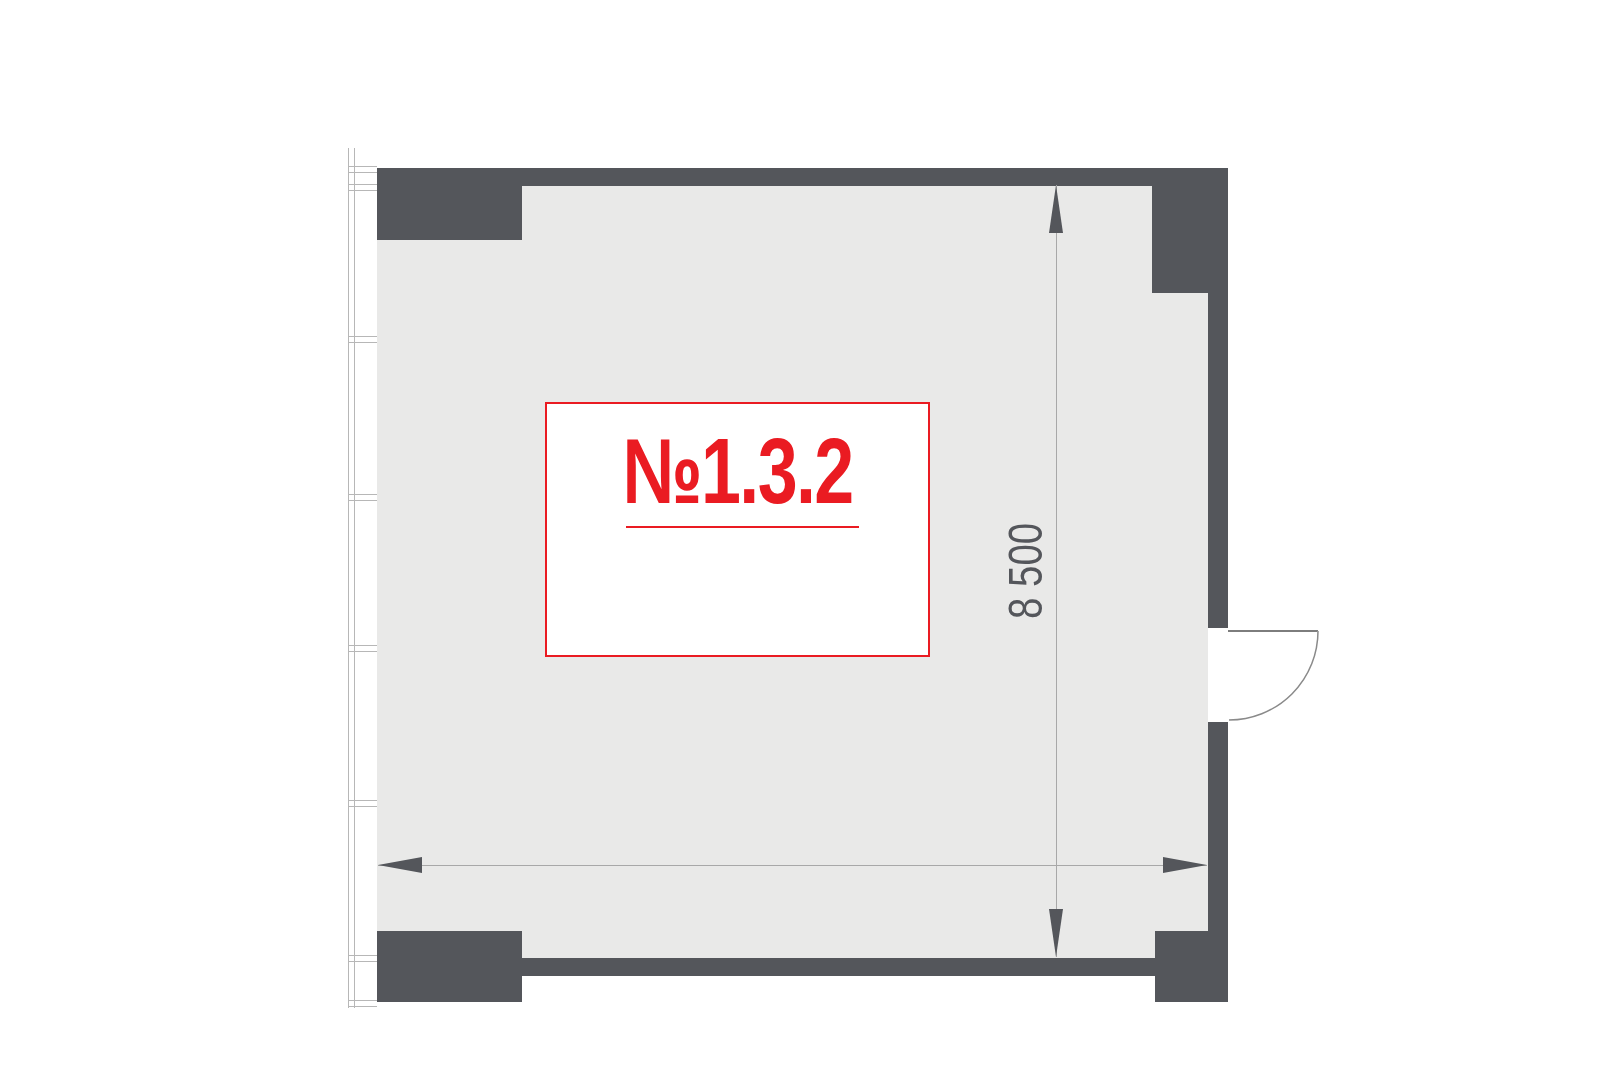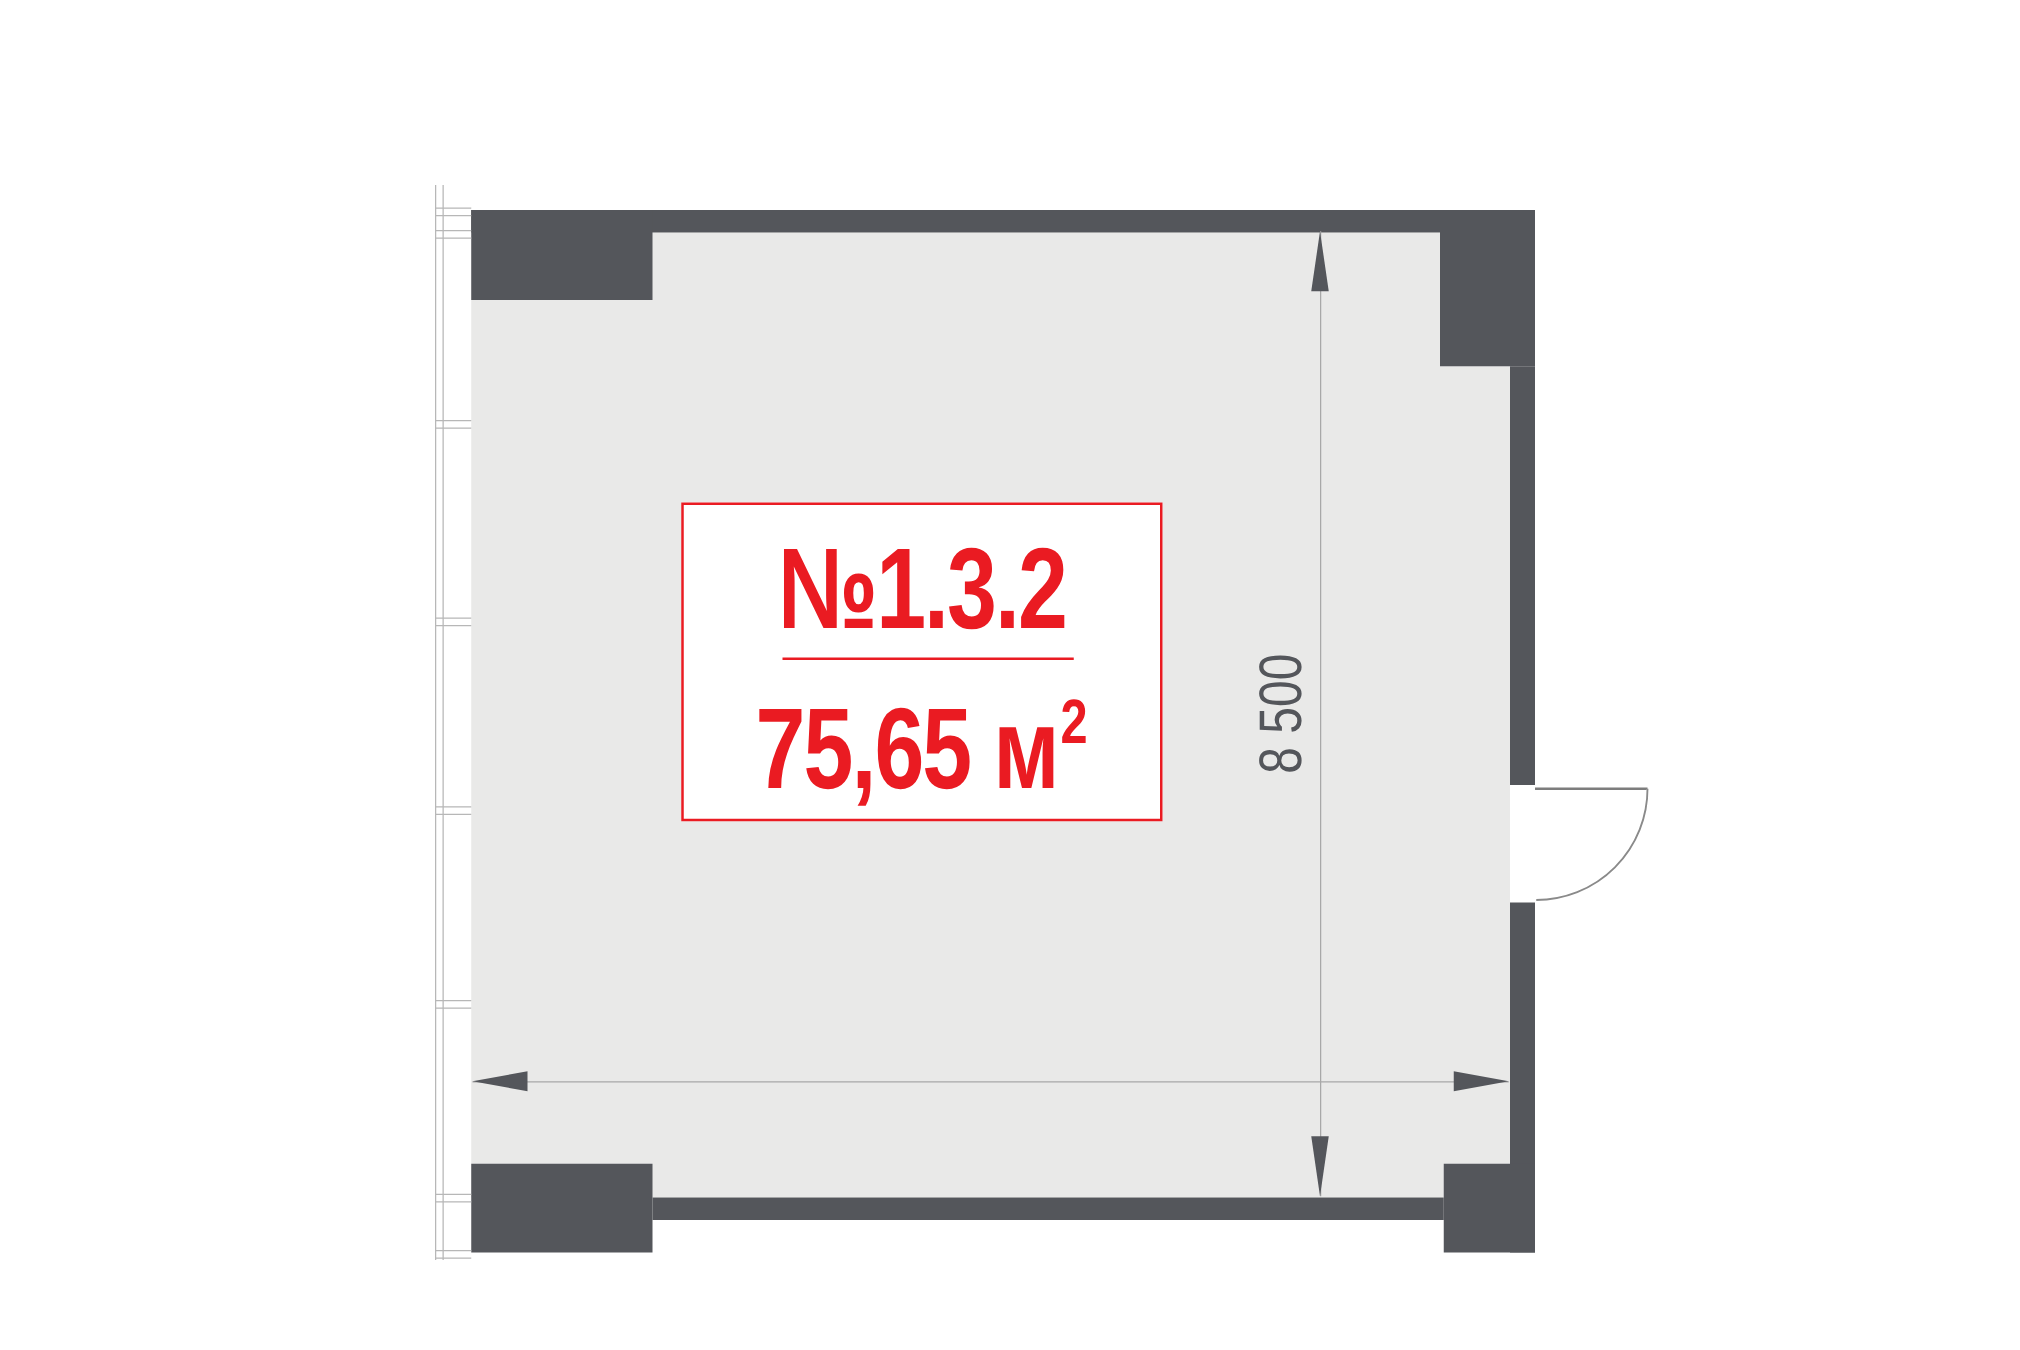--- a/index.html
+++ b/index.html
@@ -87,20 +87,15 @@
 
   <div class="dim-line-h" style="left:378px; top:865px; width:829px;"></div>
   <div class="arrow arrow-left" style="left:378px; top:857px;"></div>
   <div class="arrow arrow-right" style="left:1163px; top:857px;"></div>
 
   <div class="unit-box">
     <div class="unit-line" style="top:20px;">
       <span class="cond">№1.3.2</span>
     </div>
     <div class="unit-sep"></div>
-    <div class="unit-line" style="top:148px;">
-      <span class="cond">
-        <span>75,65 м</span><span class="unit-sup">2</span>
-      </span>
-    </div>
   </div>
 
 </div>
 
 </body></html>

